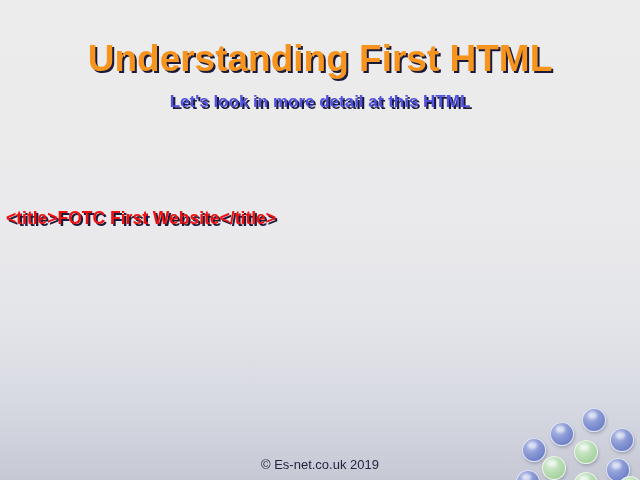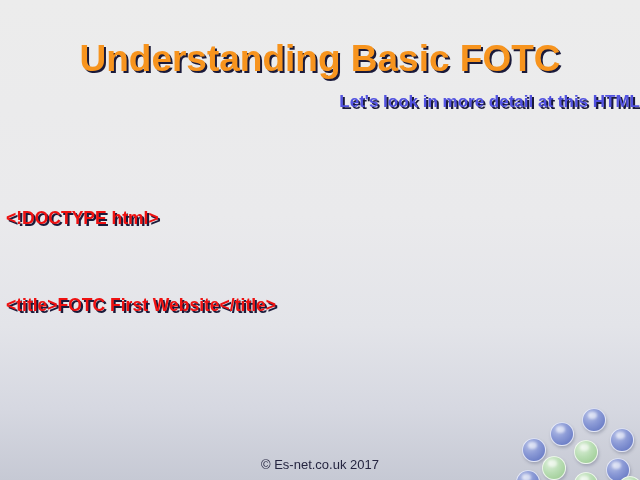--- a/index.html
+++ b/index.html
@@ -40,21 +40,21 @@
     text-shadow: 2px 2px 0 #1a1a3a;
     white-space: nowrap;
   }
 
   
   #subtitle {
     position: absolute;
     top: 92px;
     left: 0;
     width: 640px;
-    text-align: right;
+    text-align: center;
     font-size: 17px;
     font-weight: bold;
     color: #5252E0;
     text-shadow: 2px 2px 0 #1a1a3a;
     white-space: nowrap;
   }
 
   
   #code {
     position: absolute;
@@ -118,37 +118,36 @@
     background: radial-gradient(circle at 34% 28%,
                 #dff0dc 0%, #b9ddb4 45%, #a4d09c 78%, #97c78f 100%);
     border: 1px solid rgba(255,255,255,0.75);
   }
 </style>
 </head>
 <body>
 
 <div id="slide">
 
-  <div id="title">Understanding Basic FOTC</div>
+  <div id="title">Understanding First HTML</div>
 
   <div id="subtitle">Let's look in more detail at this HTML</div>
 
   <div id="code">
-    <div class="line">&lt;!DOCTYPE html&gt;</div>
     <div class="line">&lt;title&gt;FOTC First Website&lt;/title&gt;</div>
     
     
     
     
     
     
     
   </div>
 
-  <div id="footer">© Es-net.co.uk 2017</div>
+  <div id="footer">© Es-net.co.uk 2019</div>
 
   <div id="bubbles">
       <div class="bubble blue" style="left: 52px; top: 8px; width: 22px; height: 22px;"></div>
       <div class="bubble blue" style="left: 20px; top: 22px; width: 22px; height: 22px;"></div>
       <div class="bubble blue" style="left: 80px; top: 28px; width: 22px; height: 22px;"></div>
       <div class="bubble blue" style="left: -8px; top: 38px; width: 22px; height: 22px;"></div>
       <div class="bubble green" style="left: 44px; top: 40px; width: 22px; height: 22px;"></div>
       <div class="bubble green" style="left: 12px; top: 56px; width: 22px; height: 22px;"></div>
       <div class="bubble blue" style="left: 76px; top: 58px; width: 22px; height: 22px;"></div>
       <div class="bubble green" style="left: 44px; top: 72px; width: 22px; height: 22px;"></div>

